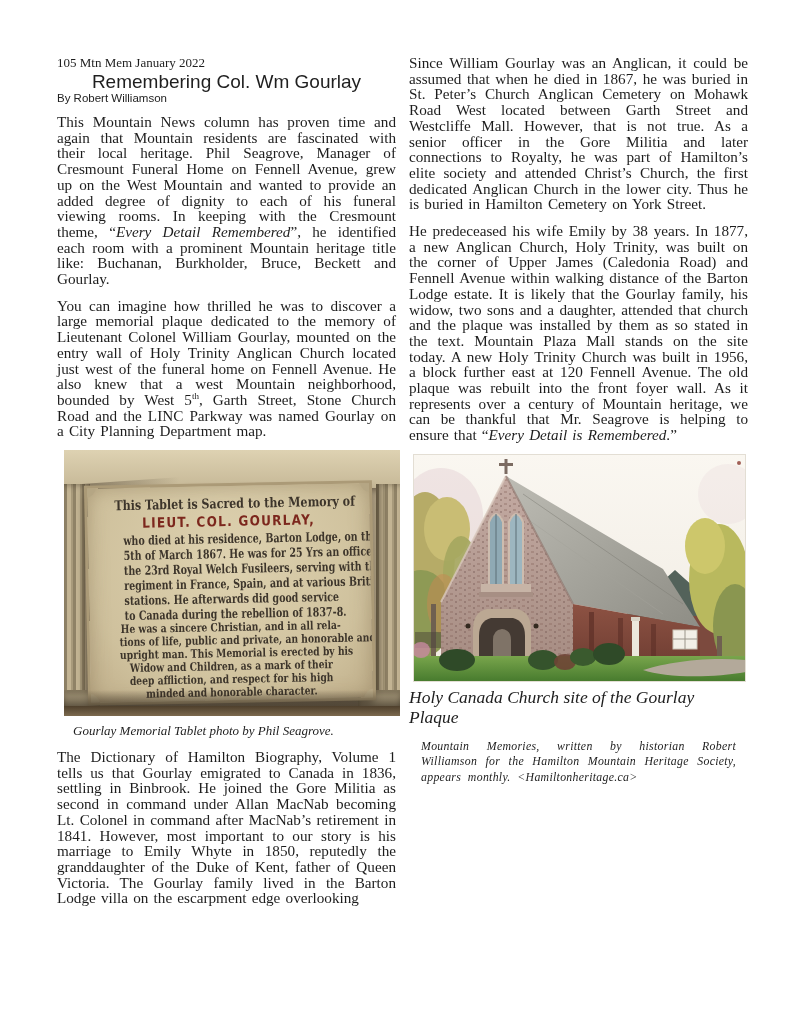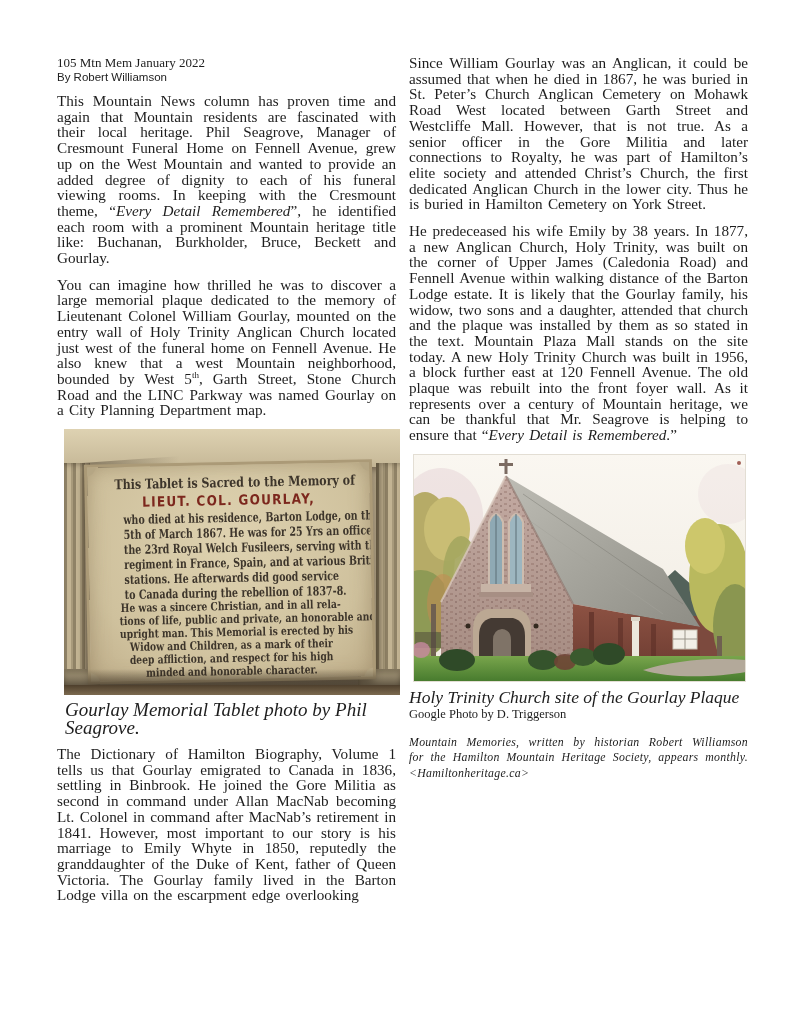--- a/index.html
+++ b/index.html
@@ -53,35 +53,36 @@
   .tl-0{font-size:13.5px;line-height:17px;transform:scaleX(.82);}
   .tl-1{font-family:"DejaVu Sans",sans-serif;font-size:14px;line-height:19px;
         color:#7c271d;letter-spacing:1.5px;transform:scaleX(.86);}
   .tl-b{font-size:12.5px;line-height:15px;transform:scaleX(.76);}
   .tl-s{font-size:11.5px;line-height:13px;transform:scaleX(.8);}
   .pl-shadow-bottom{position:absolute;left:0;right:0;bottom:10px;height:16px;
     background:linear-gradient(rgba(30,22,14,0),rgba(30,22,14,.55));}
   .pl-floor{position:absolute;left:0;right:0;bottom:0;height:10px;
     background:linear-gradient(#4e3f2c,#7c6a4f);}
 
-  .fig-caption{font-style:italic;font-size:19px;line-height:18px;margin:0 8px 9px;}
+  .fig-caption{font-style:italic;font-size:13px;line-height:18px;margin:0 16px 9px;}
 
   
   .church-fig{position:relative;width:333px;height:228px;margin:11px 0 5px 4px;}
   .church-fig svg{display:block;}
   .cap-title{font-style:italic;font-size:17.5px;line-height:20px;margin:2px 0 0;}
   .cap-sub{font-size:12.5px;line-height:14px;margin:0 0 14px;}
   .footer-note{font-style:italic;font-size:11.8px;line-height:15.5px;text-align:justify;
-    word-spacing:3.5px;letter-spacing:.3px;margin:0;}
+    word-spacing:3.5px;letter-spacing:.3px;margin:12px;}
 </style>
 </head>
 <body>
 
 <div class="col col-left">
   <p class="kicker">105 Mtn Mem January 2022</p>
+  <h1 class="title">Remembering Col. Wm Gourlay</h1>
   <div class="byline">By Robert Williamson</div>
 
   <p class="body"><span>This Mountain News column has proven time and again that Mountain residents are fascinated with their local heritage. Phil Seagrove, Manager of Cresmount Funeral Home on Fennell  Avenue, grew up on the West Mountain and wanted to provide an added degree of dignity to each of his funeral viewing rooms. In keeping with the Cresmount theme, “</span><span class="bi">Every Detail Remembered</span><span>”, he identified each room with a prominent Mountain heritage title like: Buchanan, Burkholder, Bruce, Beckett and Gourlay.</span></p>
 
   <p class="body"><span>You can imagine how thrilled he was to discover a large memorial plaque dedicated to the memory of Lieutenant Colonel William Gourlay, mounted on the entry wall of  Holy Trinity Anglican Church located just west of the funeral home on Fennell Avenue.  He also knew that a west Mountain neighborhood, bounded by West 5</span><span class="sup">th</span><span>, Garth Street, Stone Church Road and the LINC Parkway was named Gourlay on a City Planning Department map.</span></p>
 
   <div class="plaque-fig">
     <div class="pl-lintel"></div>
     <div class="pl-shadow-tl"></div>
     <div class="pl-pilaster left"></div>
@@ -218,17 +219,16 @@
       <ellipse cx="196" cy="200" rx="16" ry="11" fill="#2f4a28"></ellipse>
       <ellipse cx="8" cy="196" rx="9" ry="8" fill="#c88aa0" opacity=".8"></ellipse>
 
       <rect x="91.5" y="5" width="3" height="15" fill="#7b6b62"></rect>
       <rect x="86" y="9" width="14" height="3" fill="#7b6b62"></rect>
       <circle cx="326" cy="9" r="2" fill="#8a3a30" opacity=".8"></circle>
       <rect x="0.5" y="0.5" width="332" height="227" fill="none" stroke="#e3ded4"></rect>
     </svg>
   </div>
 
-  <p class="cap-title">Holy Trinity Church site of the Gourlay Plaque</p>
-  <p class="cap-sub">Google Photo by D. Triggerson</p>
+  <p class="cap-title">Holy Canada Church site of the Gourlay Plaque</p>
 
   <p class="footer-note">Mountain Memories, written by historian Robert Williamson for the Hamilton Mountain Heritage Society, appears monthly. &lt;Hamiltonheritage.ca&gt;</p>
 </div>
 
 </body></html>

